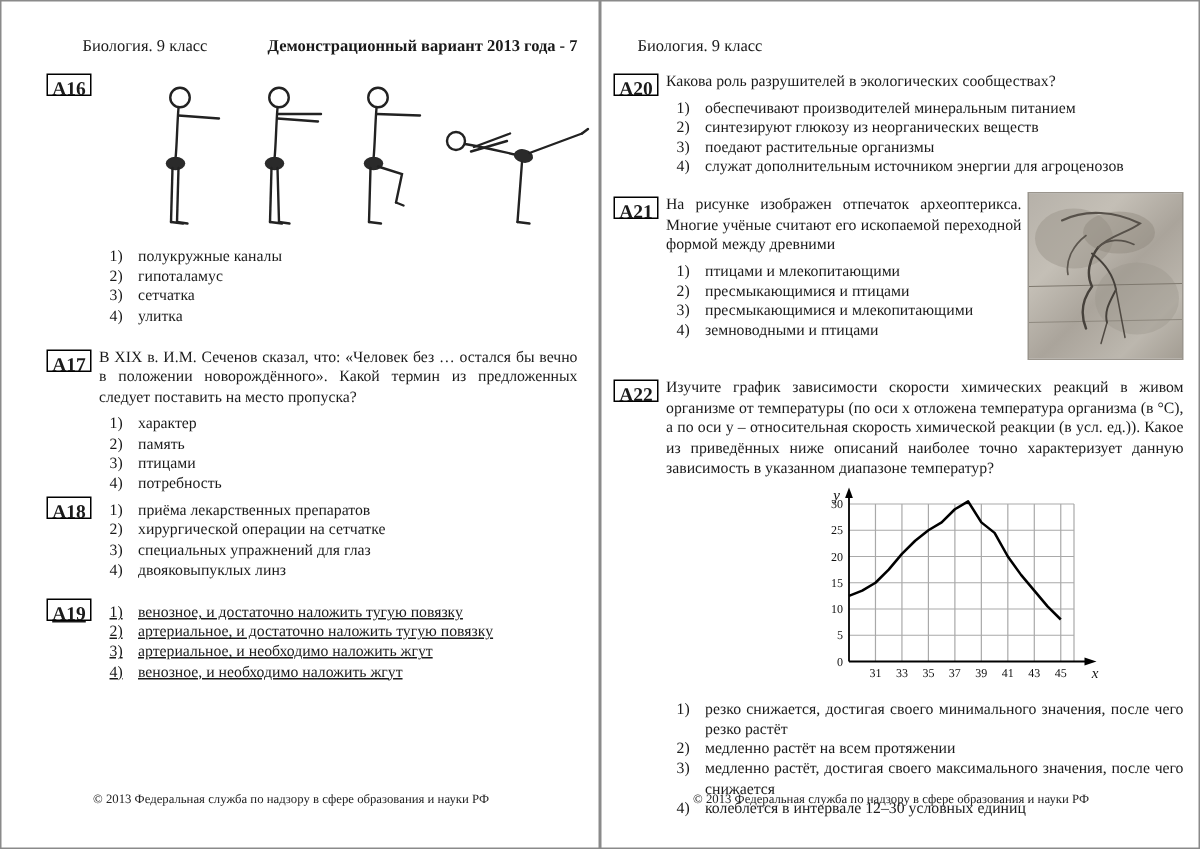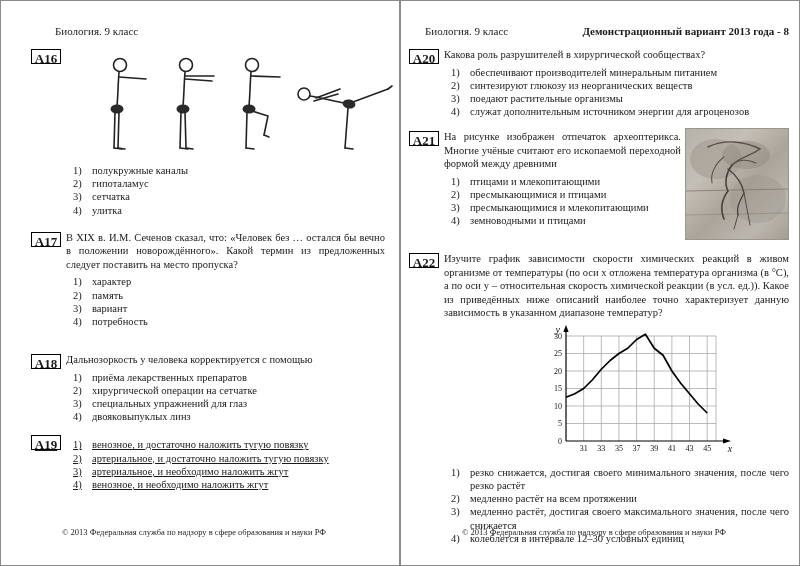--- a/index.html
+++ b/index.html
@@ -32,20 +32,21 @@
   svg text { font-family:"Liberation Serif", serif; }
 </style>
 </head>
 <body>
 
 <div class="spread">
 
   <div class="page page-left">
     <div class="pageheader">
       <span>Биология. 9 класс</span>
+      <span class="hdr-right">Демонстрационный вариант 2013 года - 7</span>
     </div>
 
     <div class="question">
       <div class="qnum">А16</div>
       <div class="qbody">
         <div class="fig-gym">
           <svg width="300" height="102" viewBox="0 0 300 102" fill="none" stroke="#222" stroke-width="1.6" stroke-linecap="round">
 
             <g>
               <circle cx="26" cy="11" r="6.5"></circle>
@@ -123,34 +124,33 @@
           <li>
               <span class="onum">1)</span>
               <span class="otext">характер</span>
             </li>
           <li>
               <span class="onum">2)</span>
               <span class="otext">память</span>
             </li>
           <li>
               <span class="onum">3)</span>
-              <span class="otext">вариант</span>
+              <span class="otext">птицами</span>
             </li>
           <li>
               <span class="onum">4)</span>
               <span class="otext">потребность</span>
             </li>
         </ol>
       </div>
     </div>
 
-    <div class="question" style="margin-top:25px;">
+    <div class="question" style="margin-top:1px;">
       <div class="qnum">А18</div>
       <div class="qbody">
-        <p class="qtext">Дальнозоркость у человека корректируется с помощью</p>
         <ol class="opts">
           <li>
               <span class="onum">1)</span>
               <span class="otext">приёма лекарственных препаратов</span>
             </li>
           <li>
               <span class="onum">2)</span>
               <span class="otext">хирургической операции на сетчатке</span>
             </li>
           <li>
@@ -188,27 +188,26 @@
         </ol>
       </div>
     </div>
 
     <div class="pagefooter">© 2013 Федеральная служба по надзору в сфере образования и науки РФ</div>
   </div>
 
   <div class="page page-right">
     <div class="pageheader">
       <span>Биология. 9 класс</span>
-      <span class="hdr-right">Демонстрационный вариант 2013 года - 8</span>
     </div>
 
     <div class="question">
       <div class="qnum">А20</div>
       <div class="qbody">
-        <p class="qtext">Какова роль разрушителей в хирургической сообществах?</p>
+        <p class="qtext">Какова роль разрушителей в экологических сообществах?</p>
         <ol class="opts">
           <li>
               <span class="onum">1)</span>
               <span class="otext">обеспечивают производителей минеральным питанием</span>
             </li>
           <li>
               <span class="onum">2)</span>
               <span class="otext">синтезируют глюкозу из неорганических веществ</span>
             </li>
           <li>

